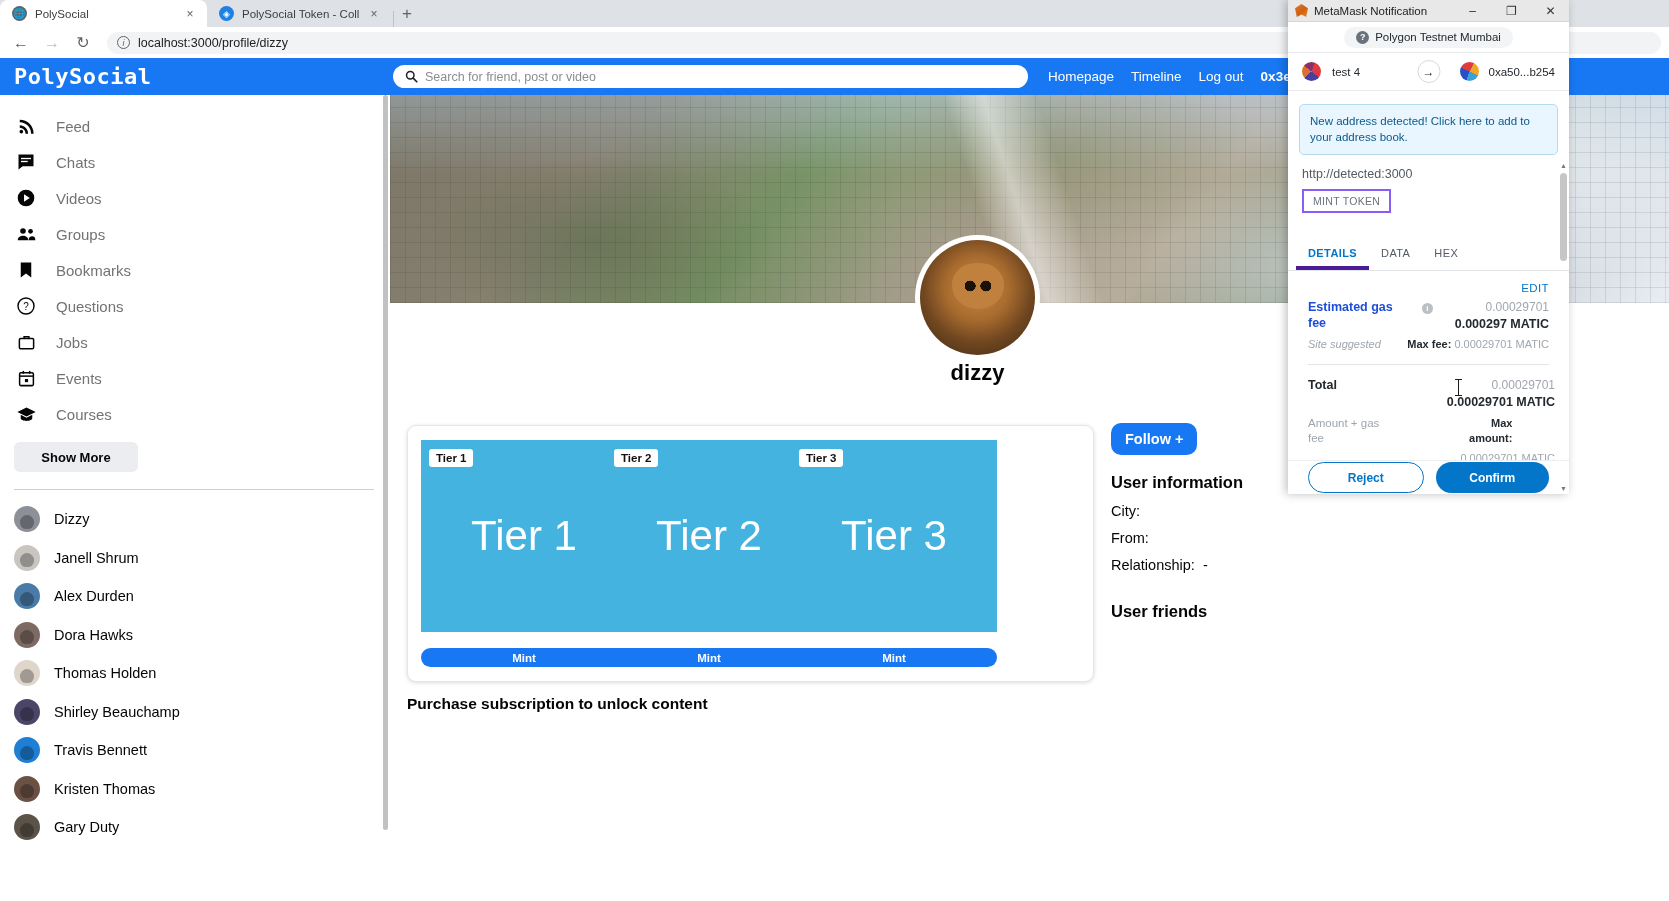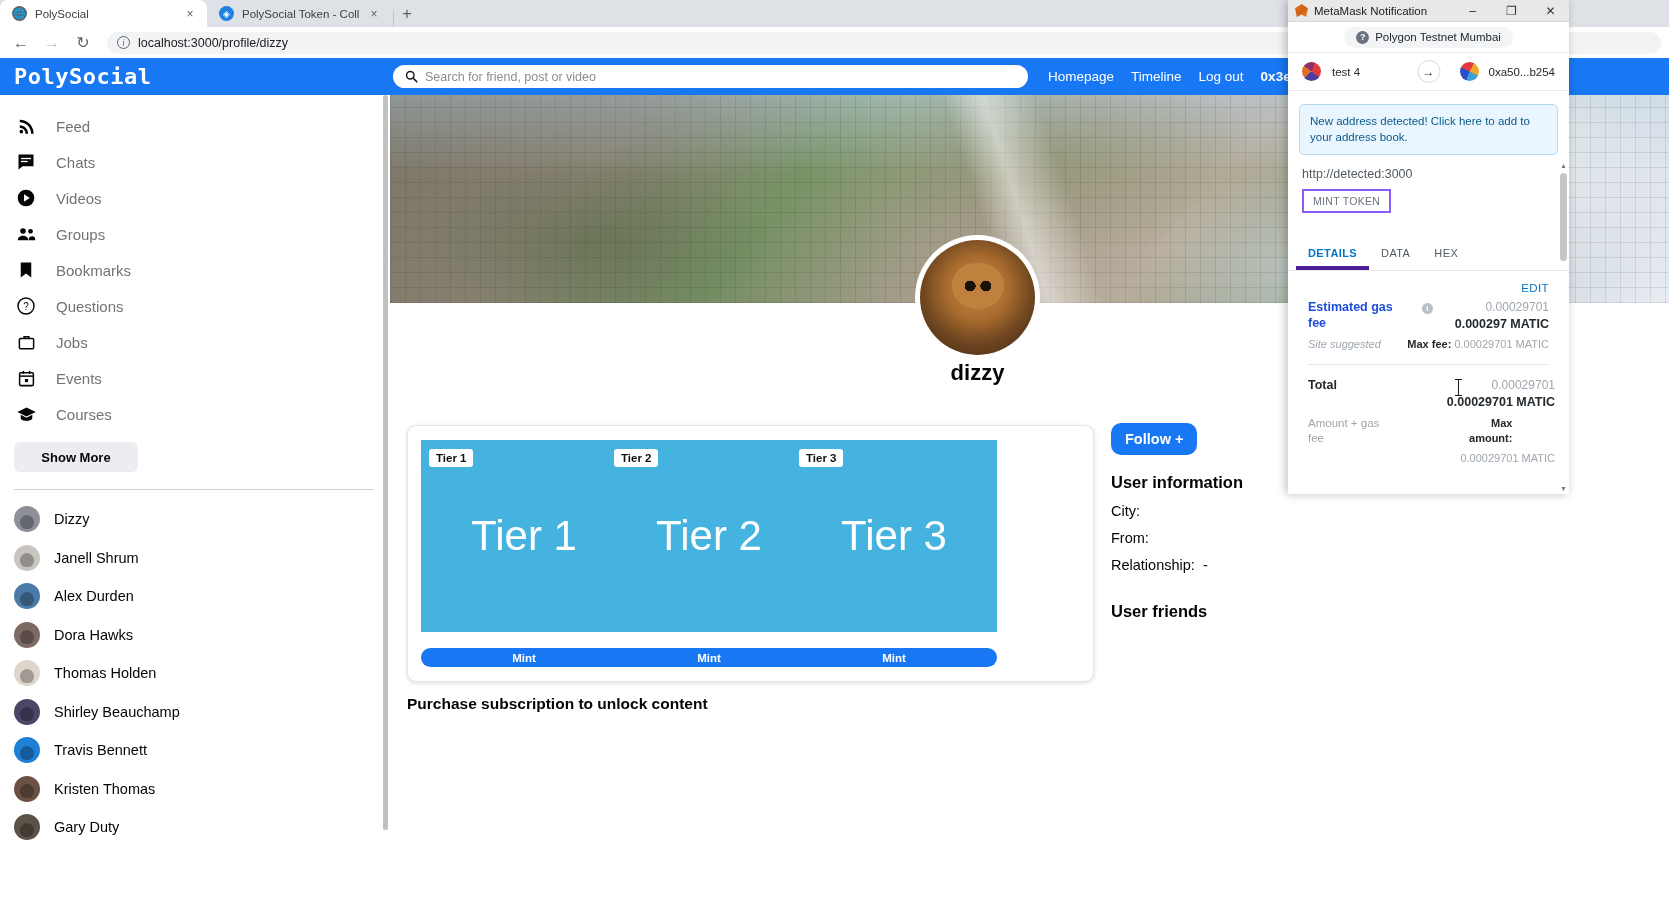--- a/index.html
+++ b/index.html
@@ -465,20 +465,24 @@
           <div class="tot-sub">Amount + gas fee</div>
           <div style="display:flex; gap:7px; align-items:flex-start;flex-direction:column;">
             <div class="tot-maxlbl">Max amount:</div>
             <div class="tot-maxval">0.00029701 MATIC</div>
           </div>
         </div>
       </div>
 
       <div class="caret"></div>
 
+      <div class="mm-foot">
+        <button class="mm-rej">Reject</button>
+        <button class="mm-cnf">Confirm</button>
+      </div>
     </div>
 
     <div class="mm-sb">
       <div class="mm-sb-up">▲</div>
       <div class="mm-sb-thumb"></div>
       <div class="mm-sb-dn">▼</div>
     </div>
   </div>
 
 </div>

